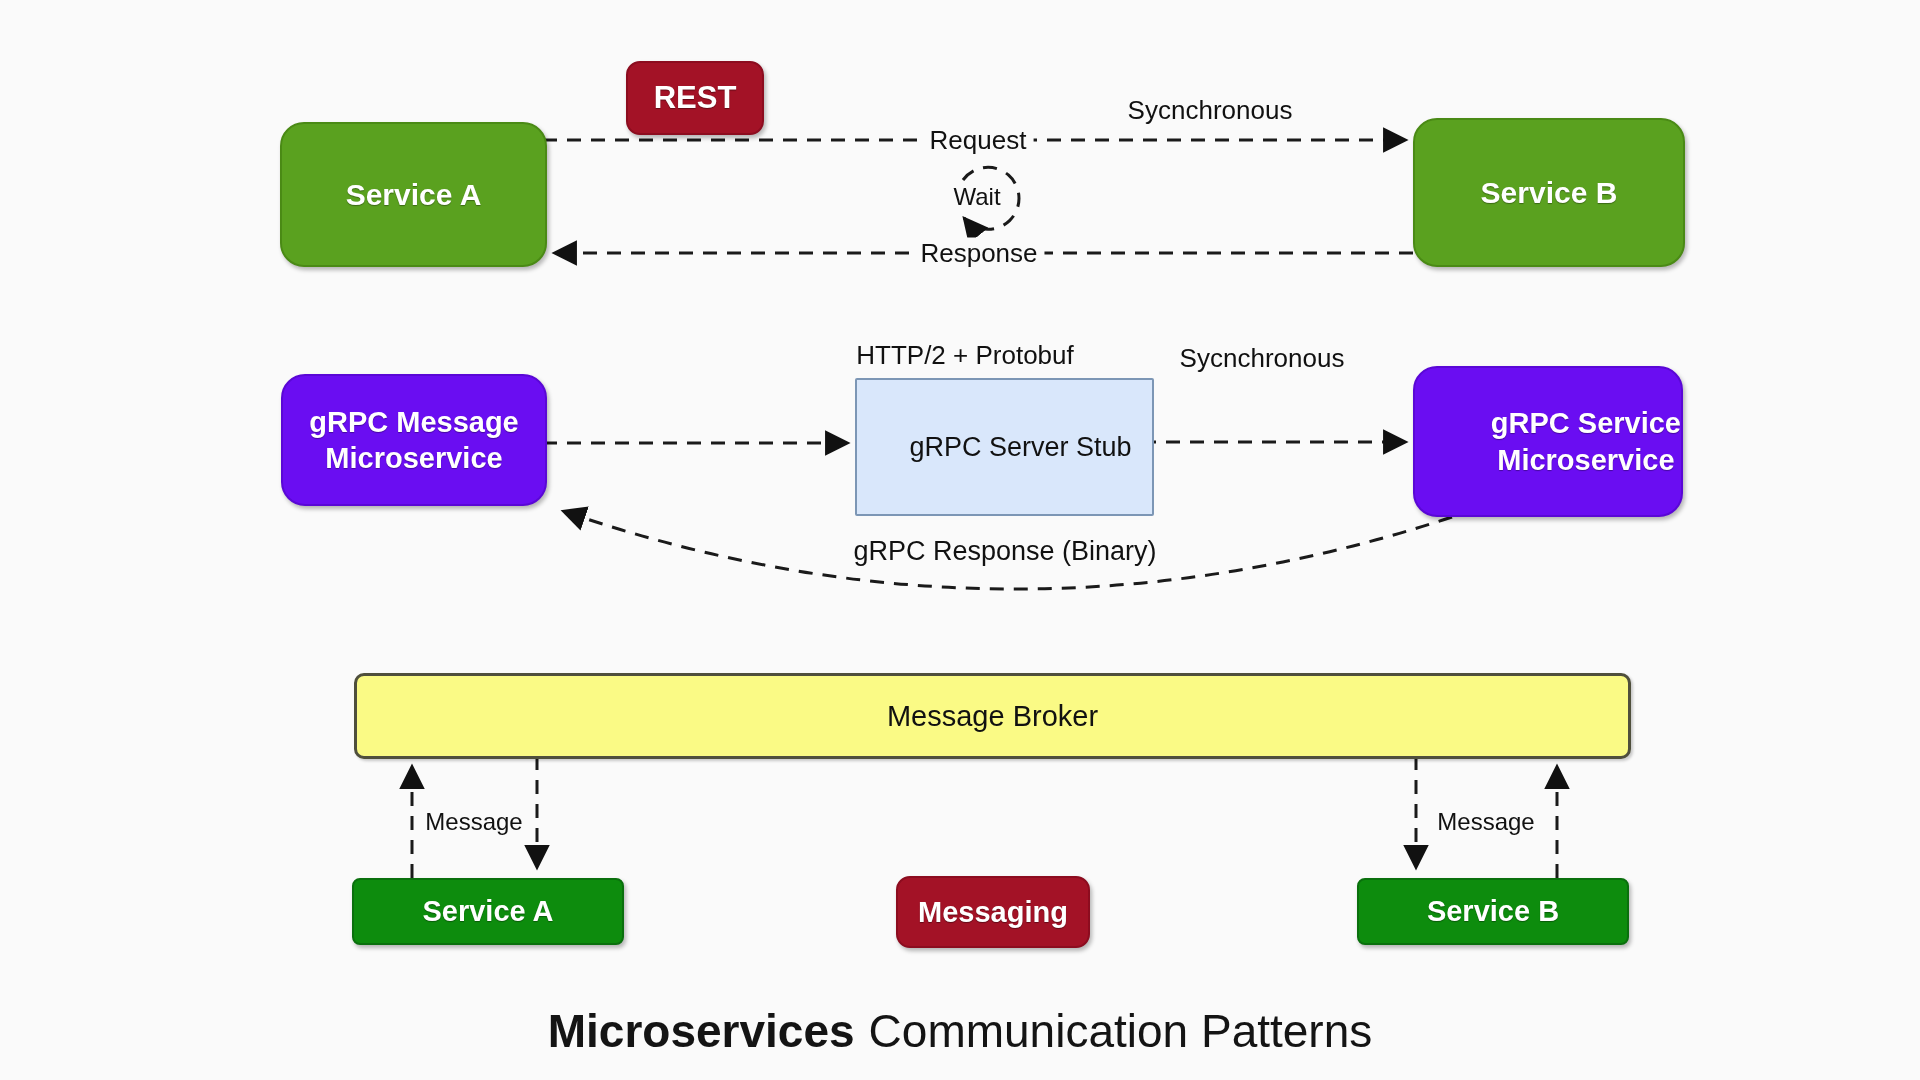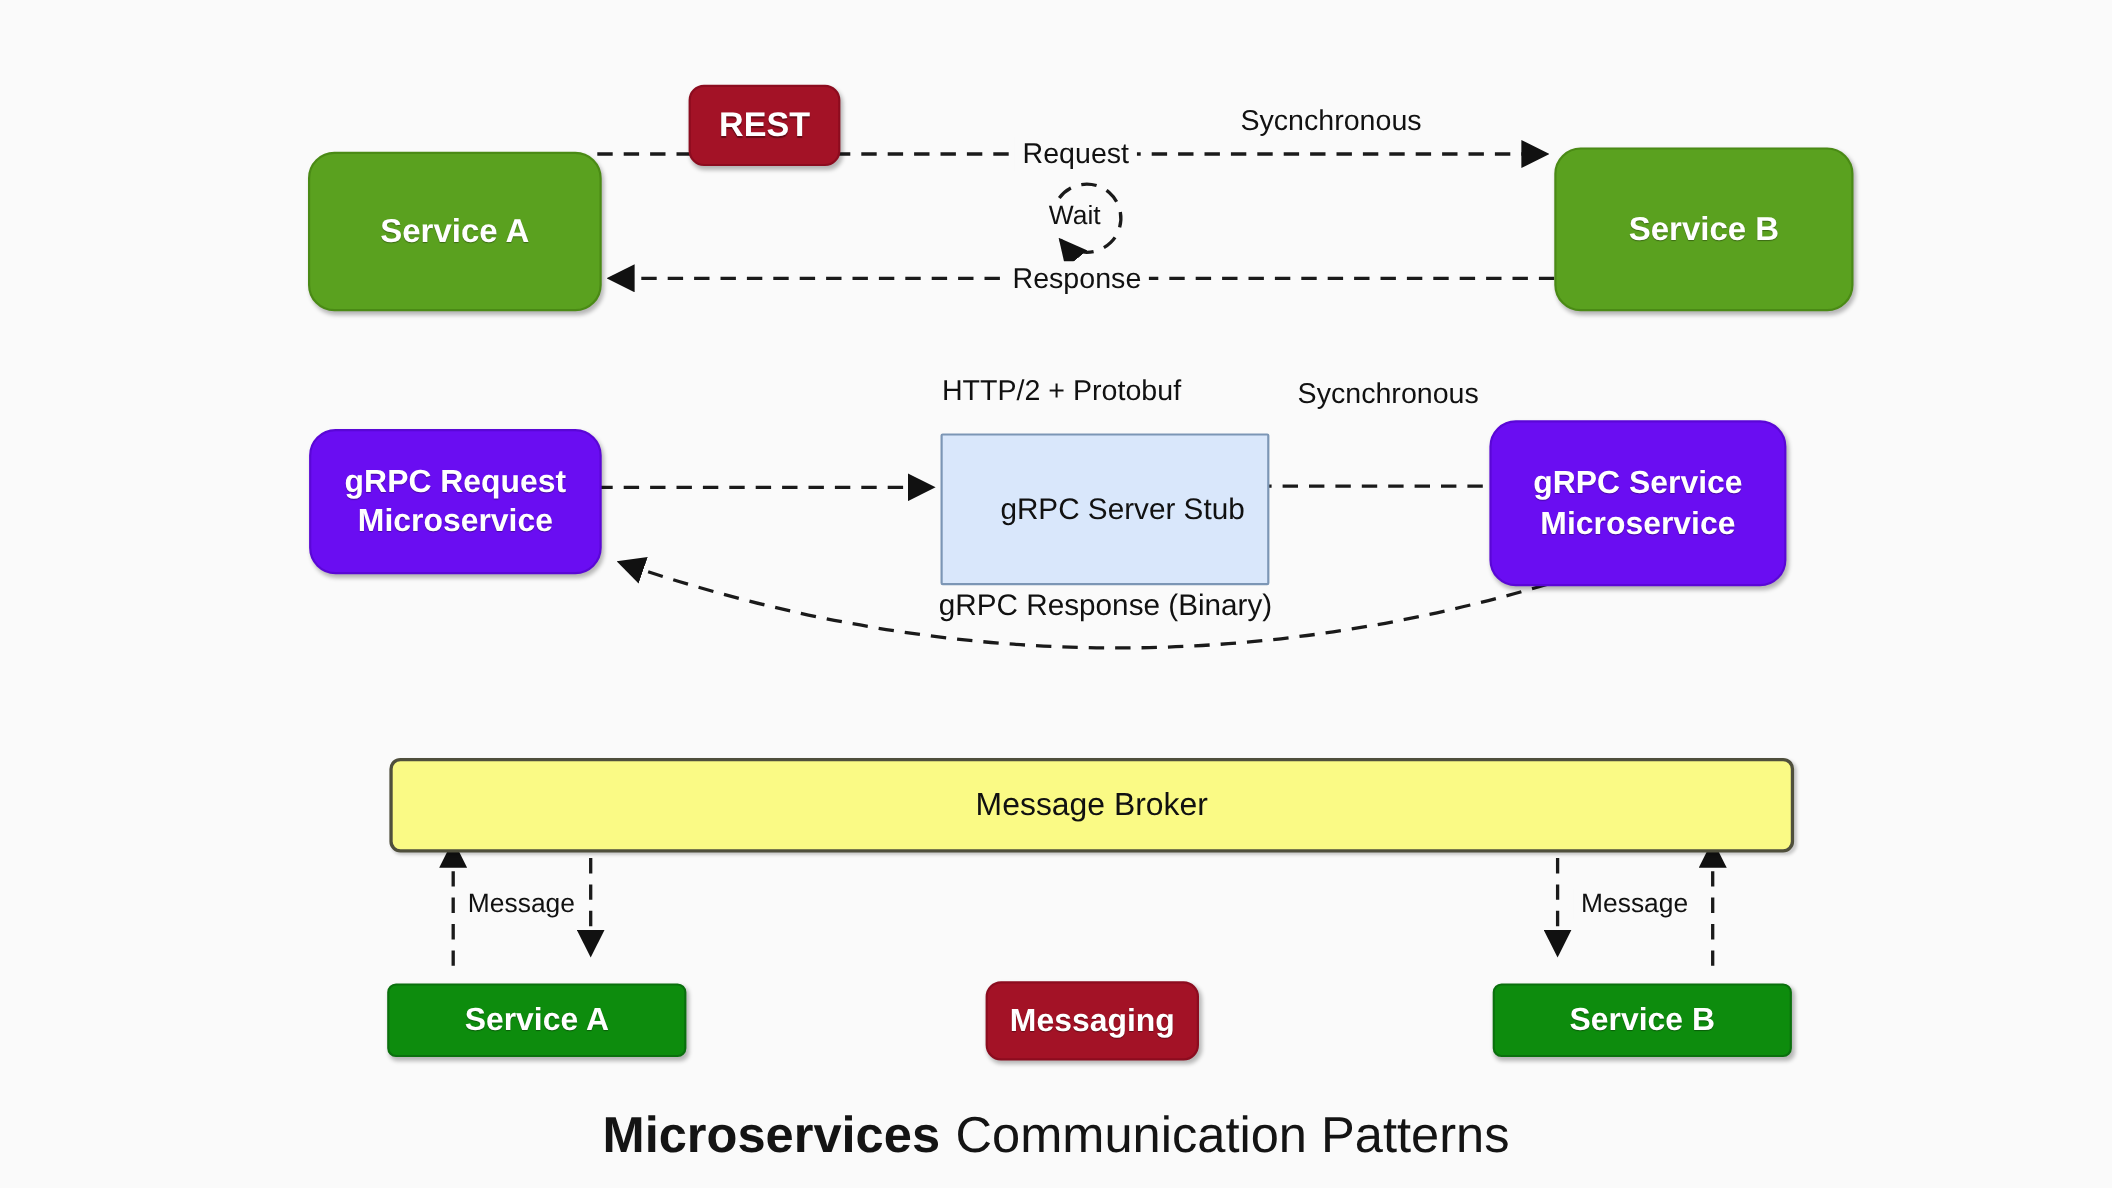--- a/index.html
+++ b/index.html
@@ -11,21 +11,20 @@
   }
   #canvas{position:relative;width:1920px;height:1080px;background:#fafafa;}
   #arrows-layer{position:absolute;left:0;top:0;z-index:1;}
 
   .node{
     position:absolute;z-index:2;
     display:flex;align-items:center;justify-content:center;
     text-align:center;
     color:#fff;font-weight:bold;
     box-shadow:2px 3px 4px rgba(0,0,0,.28);
-    margin-top:16px;
   }
   .green-box{
     background:#5AA11F;border:2px solid #4A8A15;border-radius:24px;
     font-size:30px;text-shadow:0 1px 1px rgba(0,0,0,.35);
   }
   .purple-box{
     background:#6A0DF2;border:2px solid #5A07D6;border-radius:24px;
     font-size:29px;line-height:1.25;text-shadow:0 1px 1px rgba(0,0,0,.35);
   }
   .badge{
@@ -93,32 +92,32 @@
 
   <div class="lbl" style="left:1210px;top:110px;">Sycnchronous</div>
 
   <div class="lbl masked small" style="left:977px;top:197px;">Wait</div>
 
   <div class="lbl masked" style="left:979px;top:253px;">Response</div>
 
 
   <div class="node purple-box" style="left:281px;top:374px;width:262px;height:128px;">
     <div>
-      <div>gRPC Request</div>
+      <div>gRPC Message</div>
       <div>Microservice</div>
     </div>
   </div>
 
   <div class="lbl" style="left:965px;top:355px;">HTTP/2 + Protobuf</div>
 
   <div class="node stub-box" style="left:855px;top:378px;width:263px;height:134px;padding-left:32px;">gRPC Server Stub</div>
 
   <div class="lbl" style="left:1262px;top:358px;">Sycnchronous</div>
 
-  <div class="node purple-box" style="left:1354px;top:366px;width:266px;height:147px;">
+  <div class="node purple-box" style="left:1413px;top:366px;width:266px;height:147px;justify-content:flex-end;">
     <div>
       <div>gRPC Service</div>
       <div>Microservice</div>
     </div>
   </div>
 
   <div class="lbl" style="left:1005px;top:551px;font-size:27px;">gRPC Response (Binary)</div>
 
   <div class="node broker-box" style="left:354px;top:673px;width:1271px;height:80px;">Message Broker</div>
 

